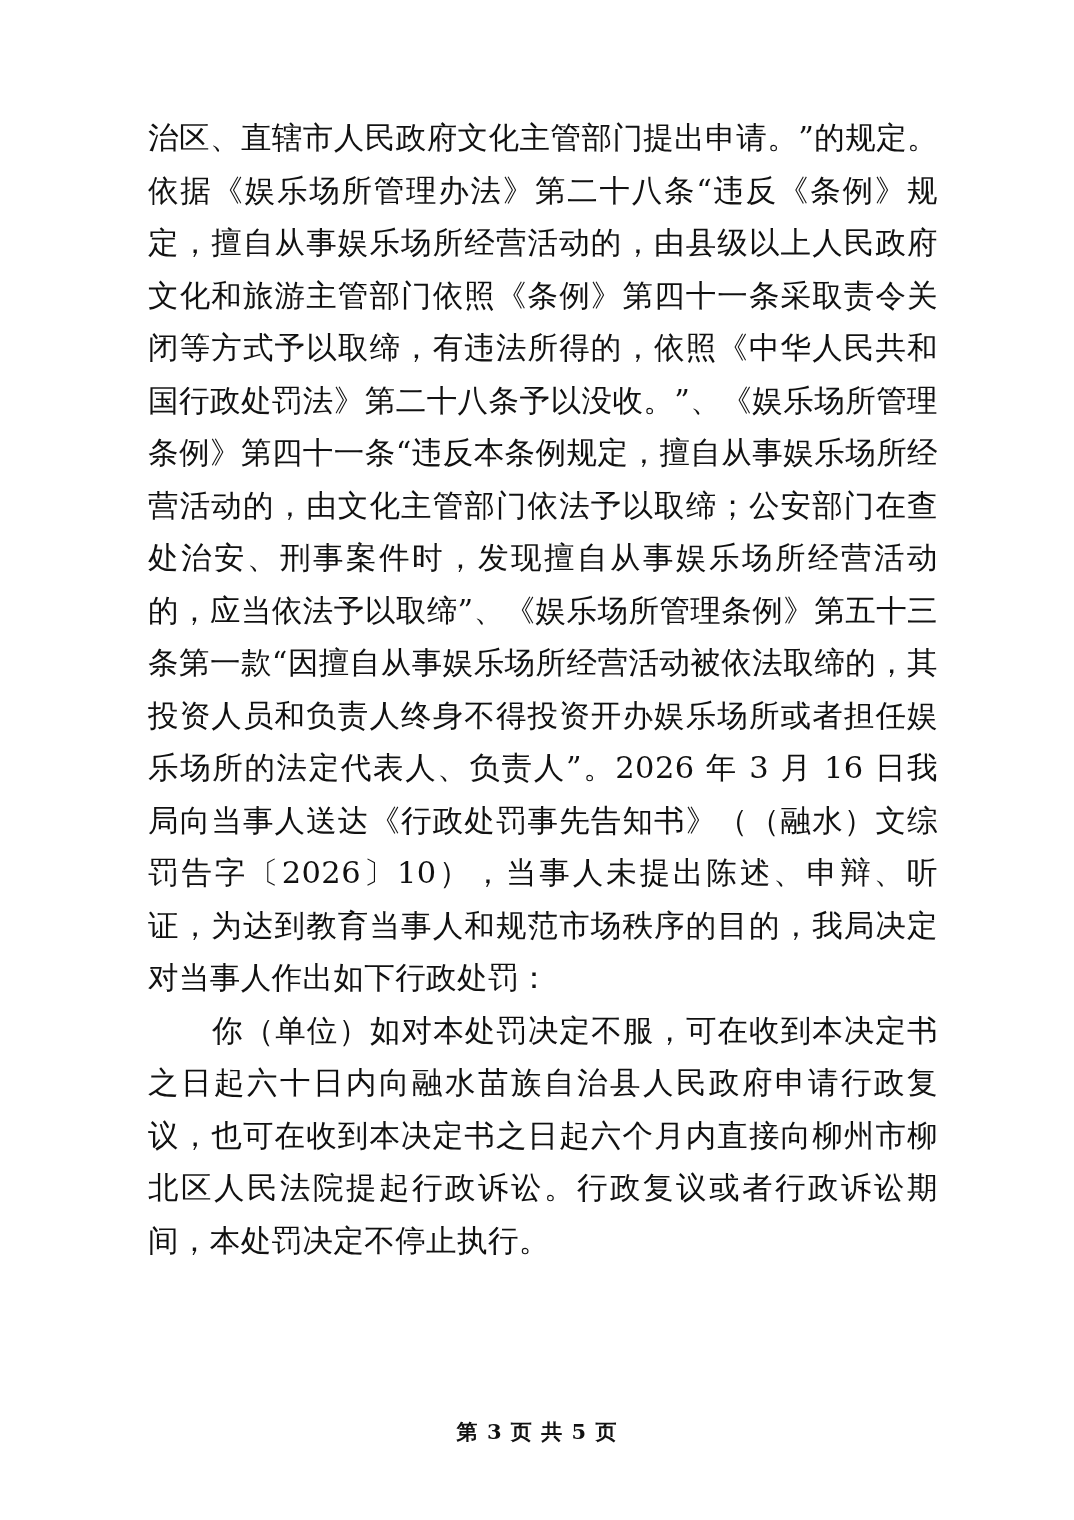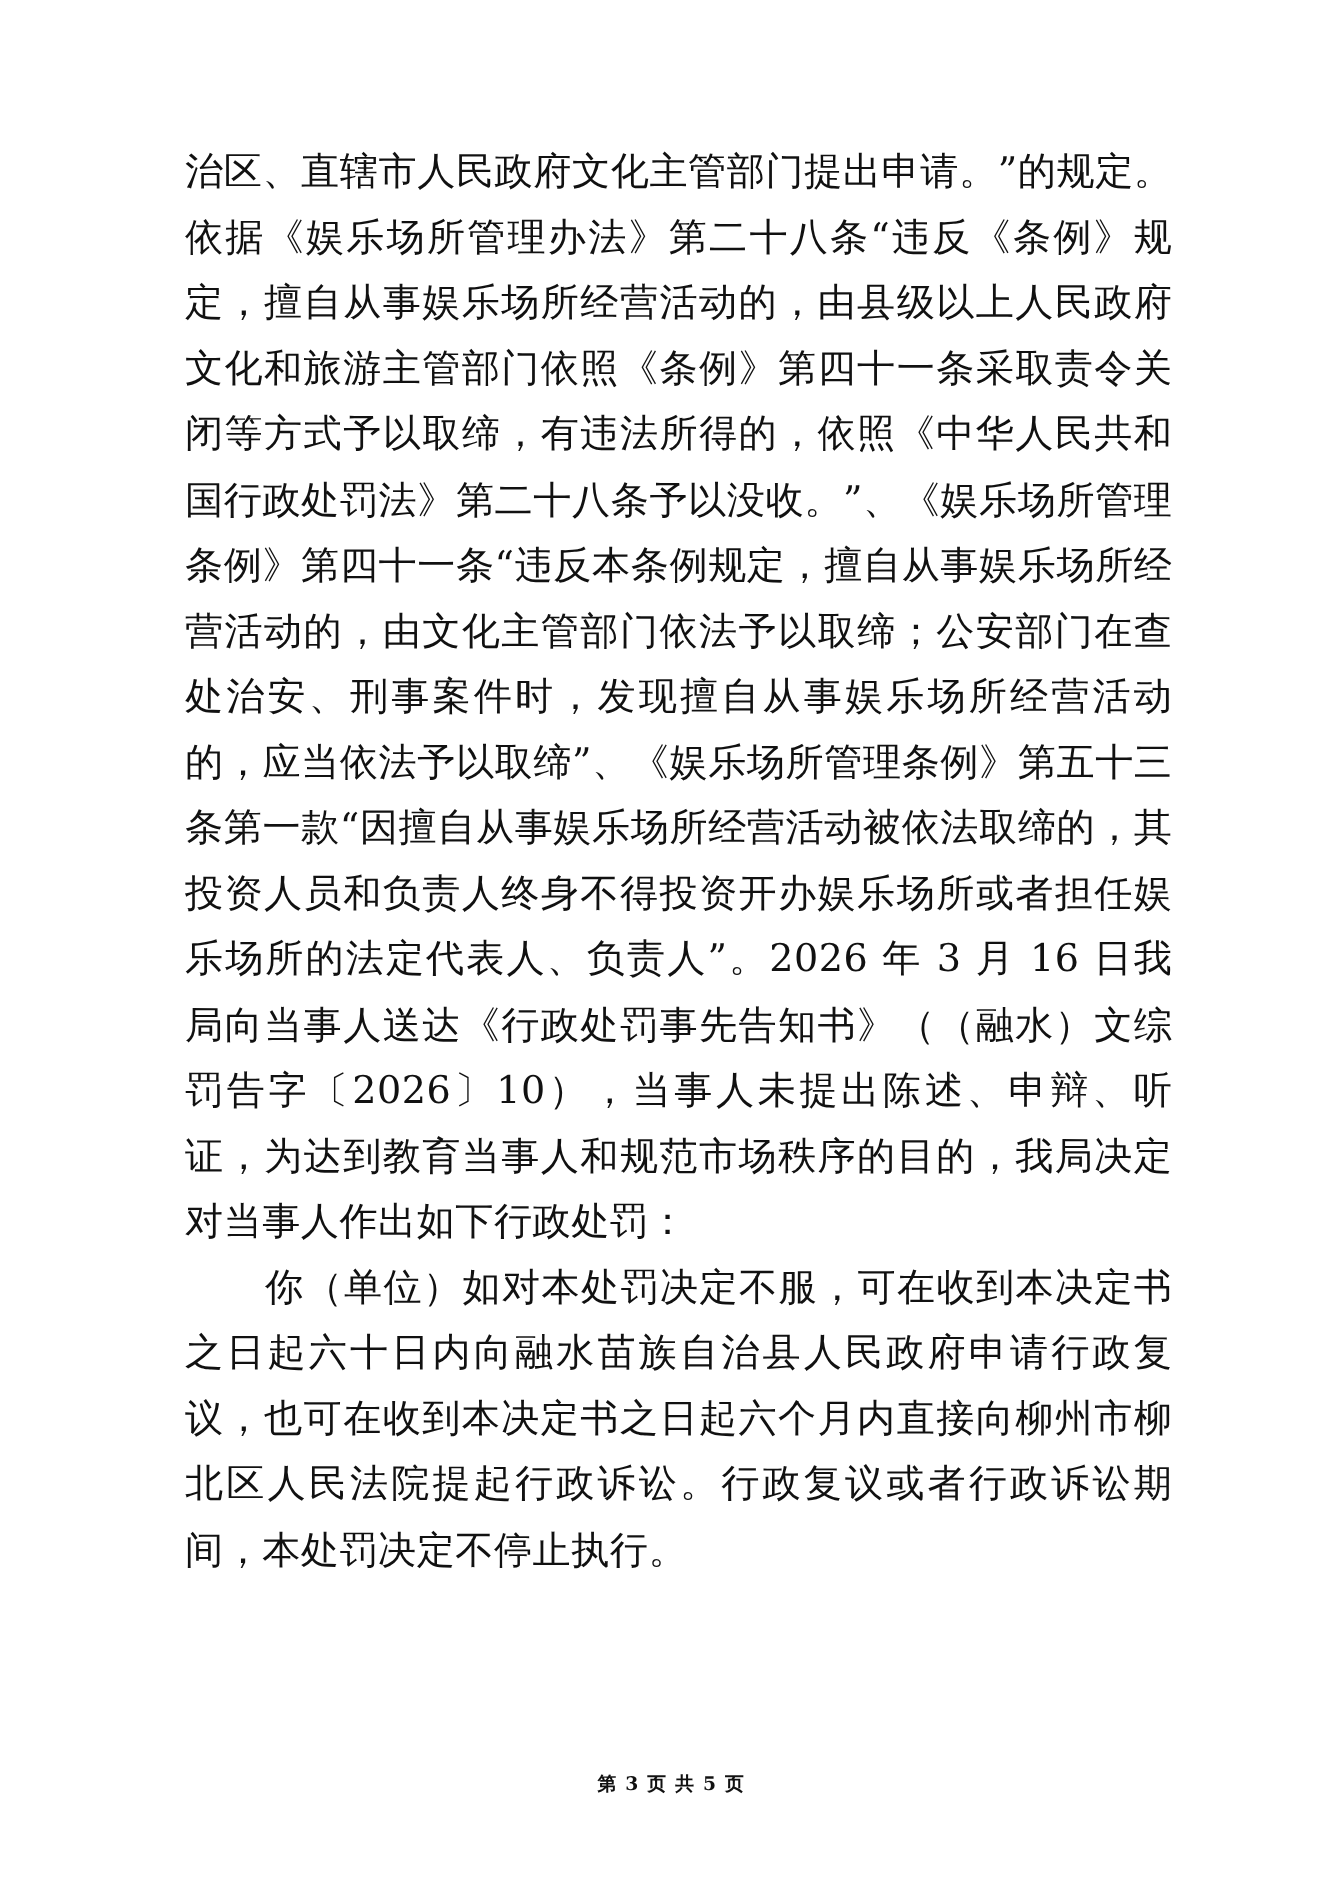--- a/index.html
+++ b/index.html
@@ -34,21 +34,21 @@
   }
   .para.indent {
     text-indent: 64px;
   }
   .footer {
     position: absolute;
     left: 0;
     right: 0;
     top: 1418px;
     text-align: center;
-    font-size: 15px;
+    font-size: 21px;
     font-weight: bold;
     color: #111111;
     letter-spacing: 1px;
     font-family: "DejaVu Serif", "Liberation Serif", serif;
   }
 </style>
 </head>
 <body>
 
 <div class="page">

